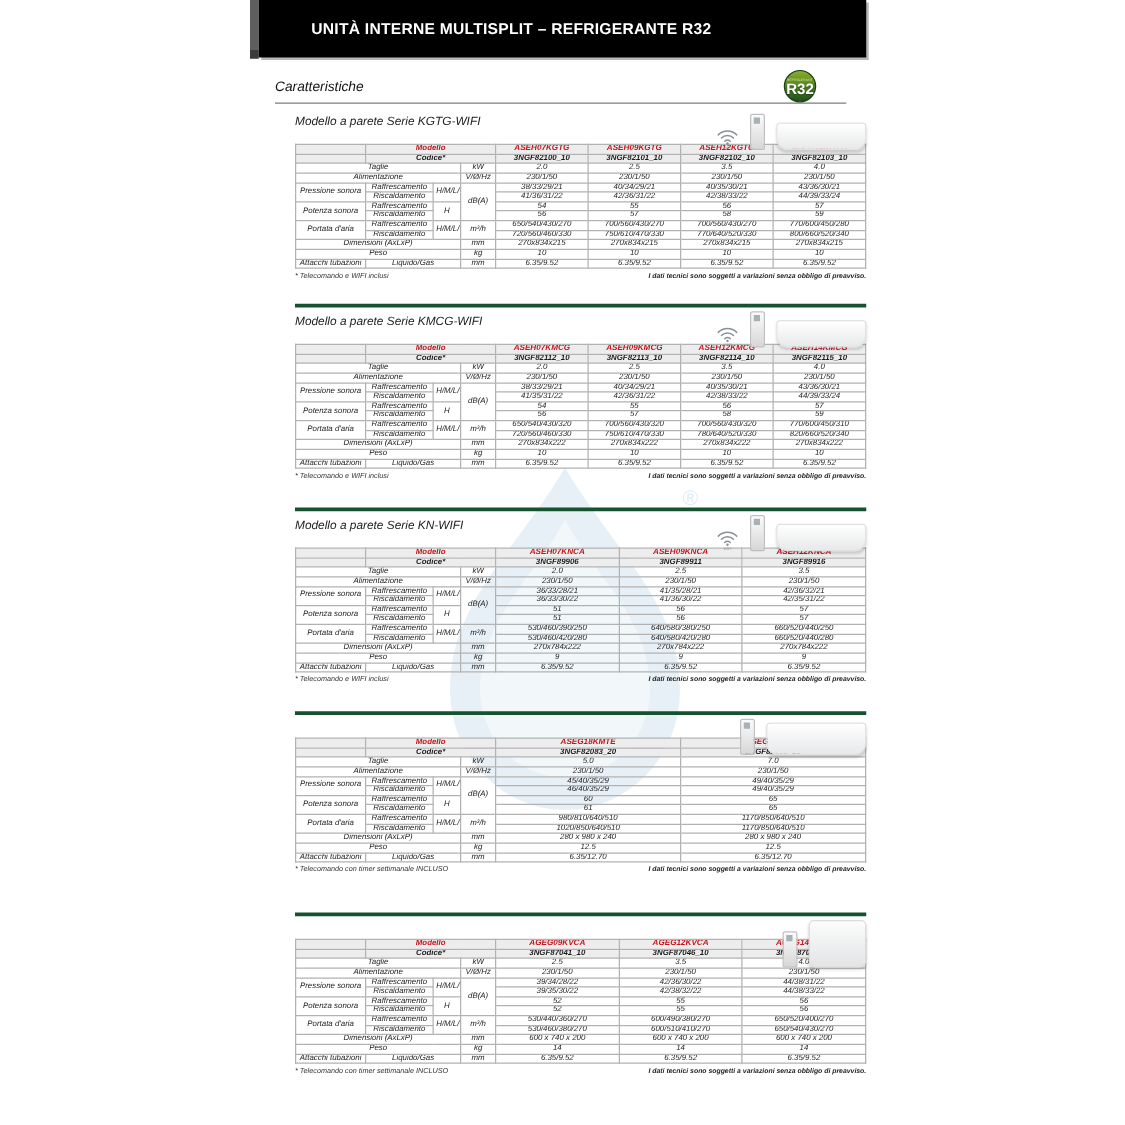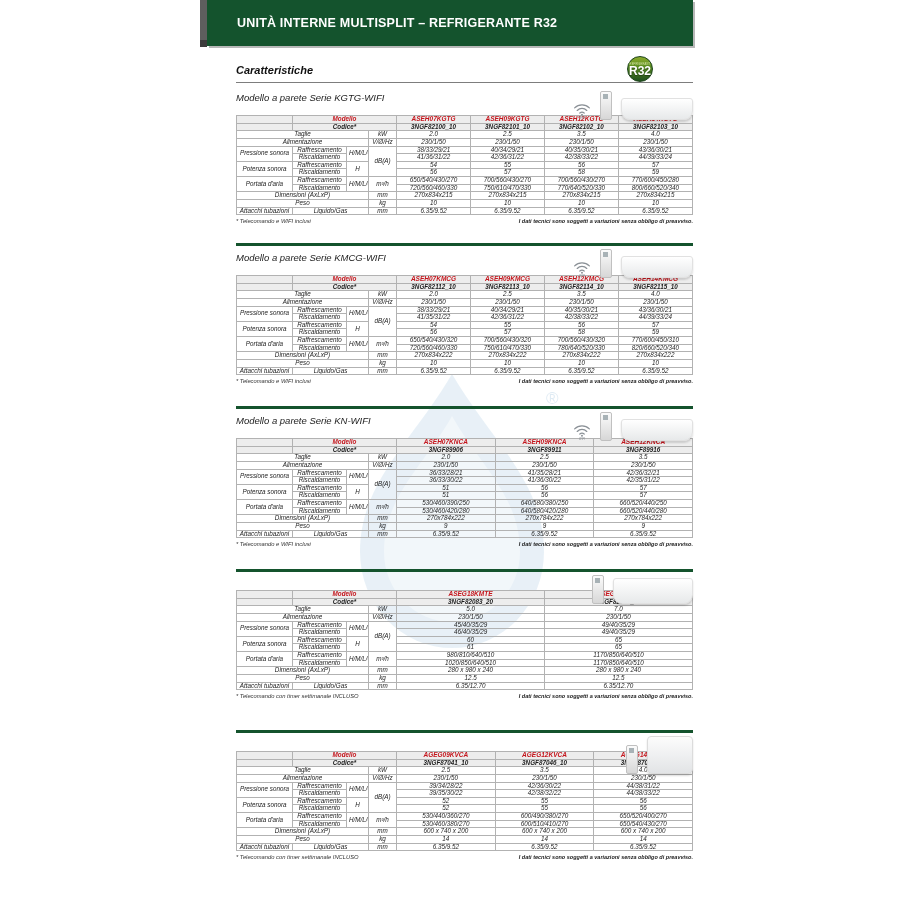--- a/index.html
+++ b/index.html
@@ -2,26 +2,26 @@
 <html><head>
 <meta charset="utf-8">
 <style>
   html,body{margin:0;padding:0;background:#fff;}
   body{width:900px;height:900px;font-family:"Liberation Sans",sans-serif;}
   .page{position:relative;width:900px;height:900px;background:#fff;overflow:hidden;}
 
   .gray-strip{position:absolute;left:200px;top:0;width:7px;height:40px;background:#5e5e5e;}
   .gray-strip-foot{position:absolute;left:200px;top:40px;width:7px;height:7px;background:#3c3c3c;}
 
-  .banner{position:absolute;left:207px;top:0;width:486px;height:46px;background:#14532d;
-    color:#fff;display:flex;align-items:center;padding-left:30px;box-sizing:border-box;
+  .banner{position:absolute;left:207px;top:0;width:486px;height:46px;background:#000000;
+    color:#fff;display:flex;align-items:center;padding-left:42px;box-sizing:border-box;
     font-weight:bold;font-size:12.5px;letter-spacing:.2px;box-shadow:2px 2px 0 #b8b8b8;}
 
-  .caratteristiche{position:absolute;left:236px;top:64px;width:457px;padding-bottom:6px;
-    border-bottom:1.5px solid #7d7d7d;font-weight:bold;font-style:italic;font-size:11px;color:#111;}
+  .caratteristiche{position:absolute;left:220px;top:64px;width:457px;padding-bottom:6px;
+    border-bottom:1.5px solid #7d7d7d;font-weight:normal;font-style:italic;font-size:11px;color:#111;}
 
   .r32-badge{position:absolute;left:627px;top:56px;width:26px;height:26px;border-radius:50%;
     background:linear-gradient(180deg,#8cab2c 0%,#5d8f22 38%,#1f4f1d 100%);border:1px solid #1b421a;
     display:flex;flex-direction:column;align-items:center;justify-content:center;box-sizing:border-box;}
   .r32-top{font-size:2.6px;color:#d9e8a8;line-height:3px;letter-spacing:.2px;}
   .r32-main{font-size:12px;font-weight:bold;color:#fff;line-height:10px;text-shadow:0 1px 1px rgba(0,0,0,.4);}
 
   .watermark{position:absolute;left:340px;top:366px;opacity:.28;z-index:0;pointer-events:none;}
 
   .section{position:absolute;left:236px;width:457px;z-index:1;box-sizing:border-box;padding-top:4px;font-style:italic;}

